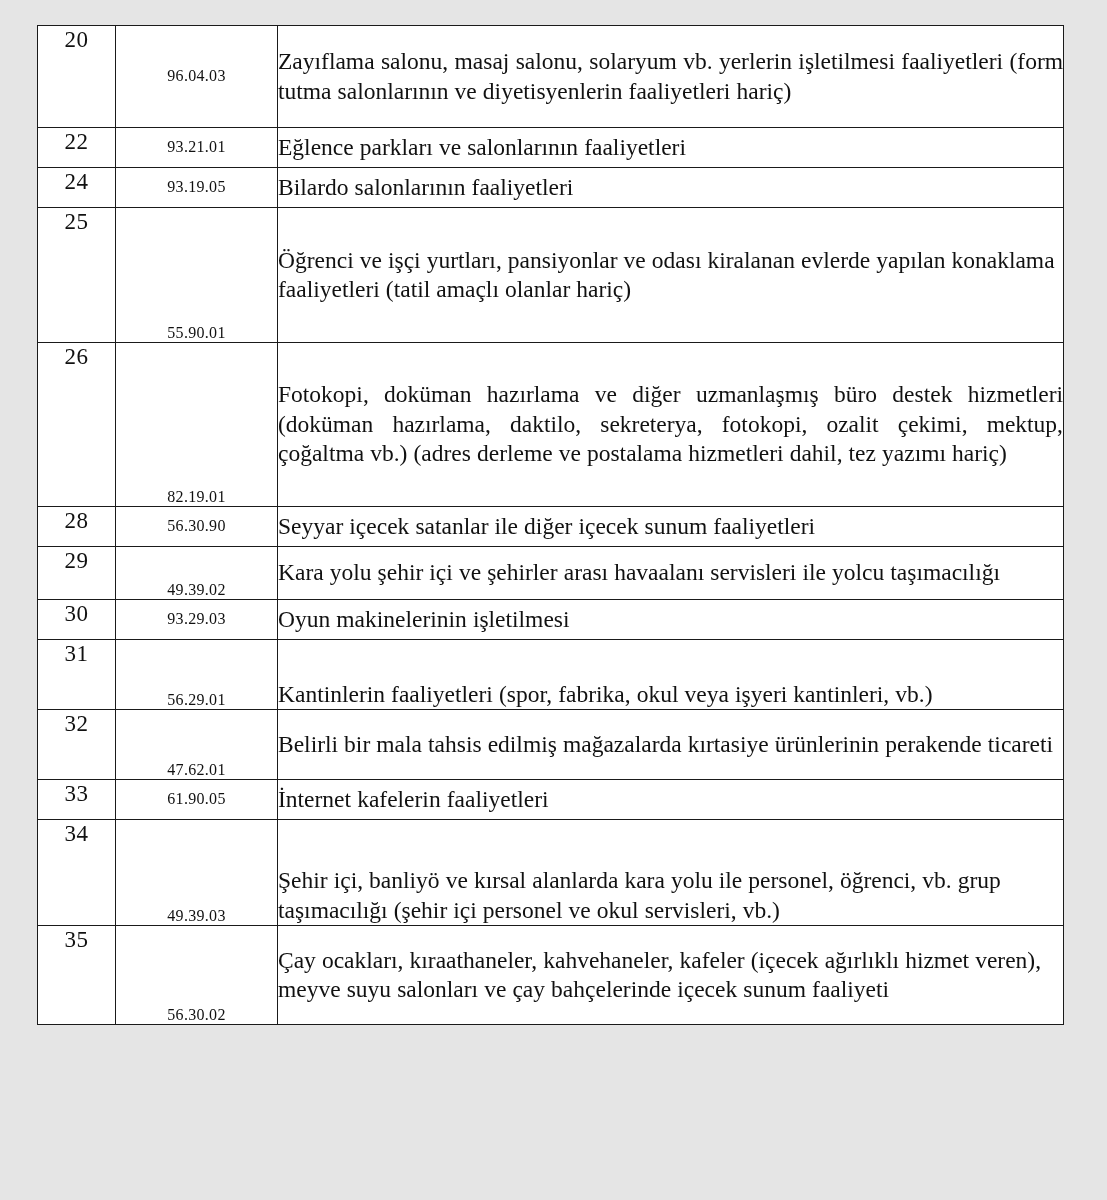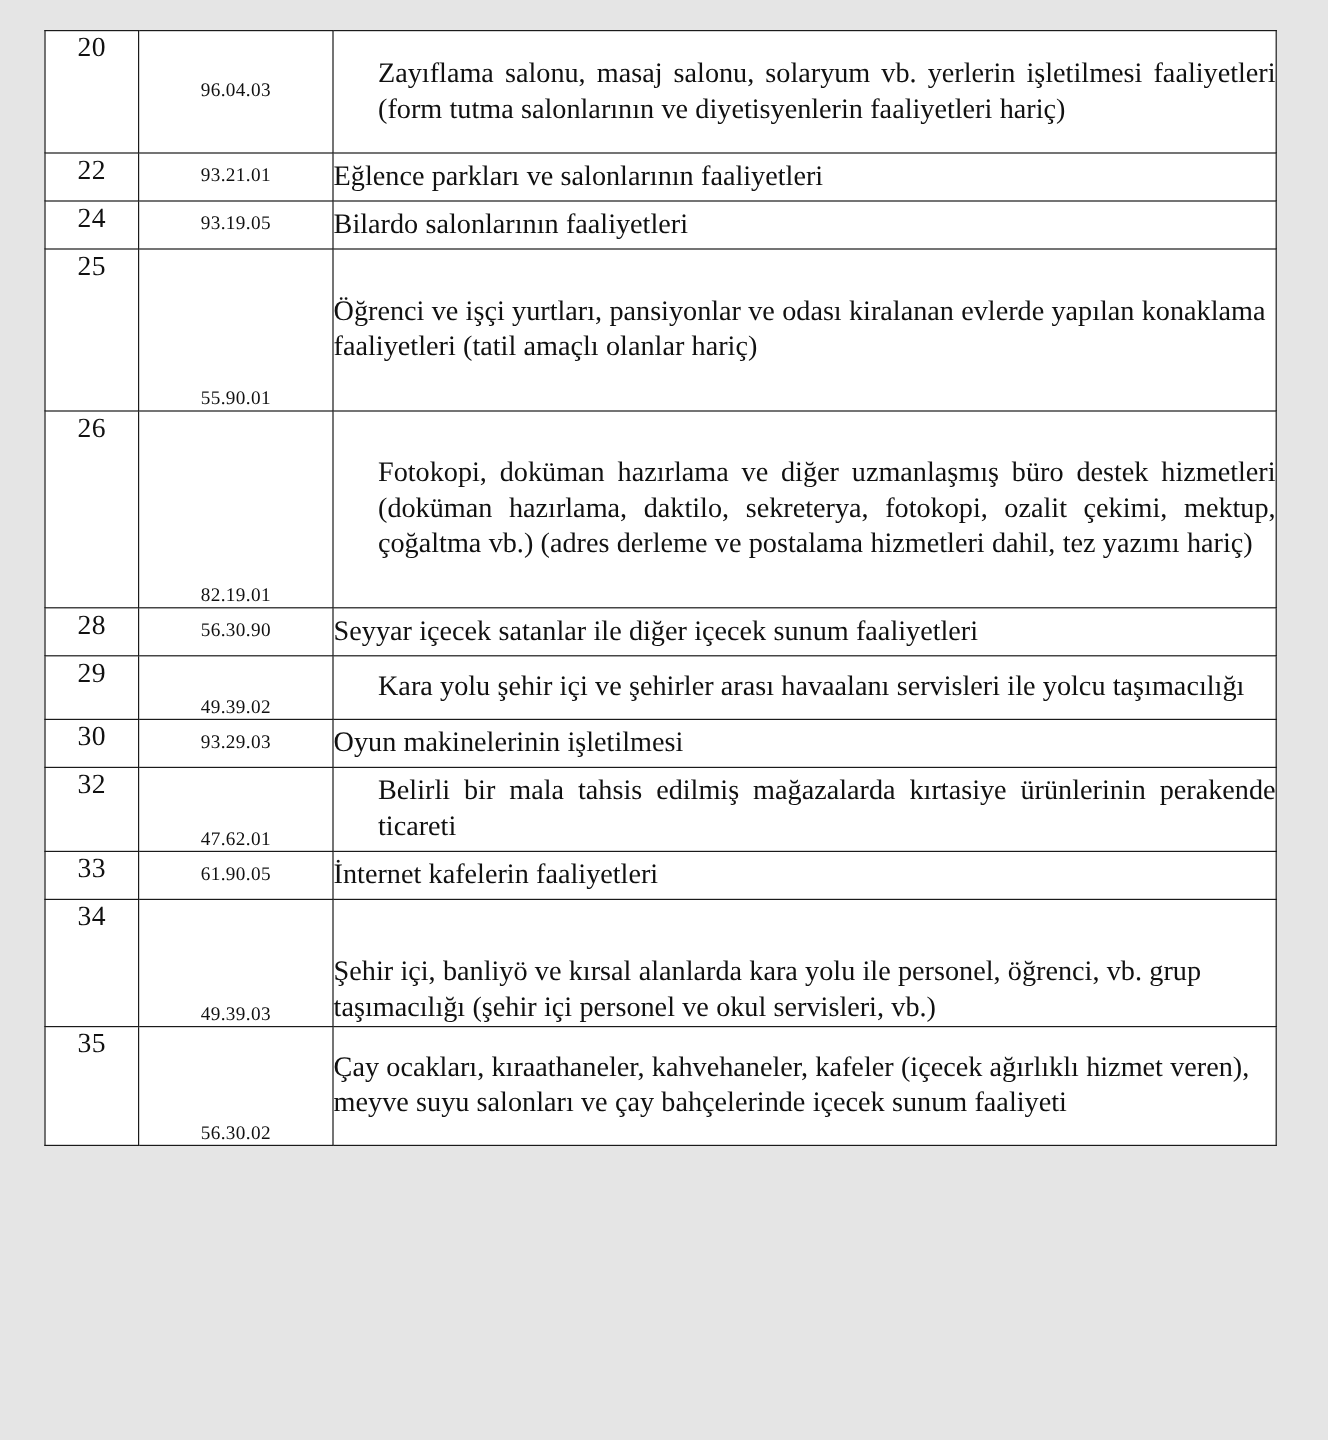--- a/index.html
+++ b/index.html
@@ -74,21 +74,20 @@
   td.cell-desc {
     font-size: 23.5px;
     line-height: 1.255;
     padding: 3px 9px 4px 11px;
     word-spacing: 0.2px;
     hyphens: none;
   }
   td.cell-desc.justify > .desc-text {
     text-align: justify;
     text-align-last: left;
-    margin-left: 37px;
   }
   td.cell-desc.plain > .desc-text {
     text-align: left;
   }
   td.cell-desc.align-middle { vertical-align: middle; }
   td.cell-desc.align-bottom { vertical-align: bottom; }
 
   .desc-text {
     display: block;
   }
@@ -178,20 +177,27 @@
       </tr>
 
       <tr class="r-one">
         <td class="cell-no">30</td>
         <td class="cell-code align-middle">93.29.03</td>
         <td class="cell-desc plain align-middle">
             <span class="desc-text">Oyun makinelerinin işletilmesi</span>
           </td>
       </tr>
 
+      <tr class="r-group">
+        <td class="cell-no">31</td>
+        <td class="cell-code align-bottom">56.29.01</td>
+        <td class="cell-desc plain align-bottom">
+            <span class="desc-text">Kantinlerin faaliyetleri (spor, fabrika, okul veya işyeri kantinleri, vb.)</span>
+          </td>
+      </tr>
 
       <tr class="r-group">
         <td class="cell-no">32</td>
         <td class="cell-code align-bottom">47.62.01</td>
         <td class="cell-desc justify align-middle">
             <span class="desc-text">Belirli bir mala tahsis edilmiş mağazalarda kırtasiye ürünlerinin perakende ticareti</span>
           </td>
       </tr>
 
       <tr class="r-one">

